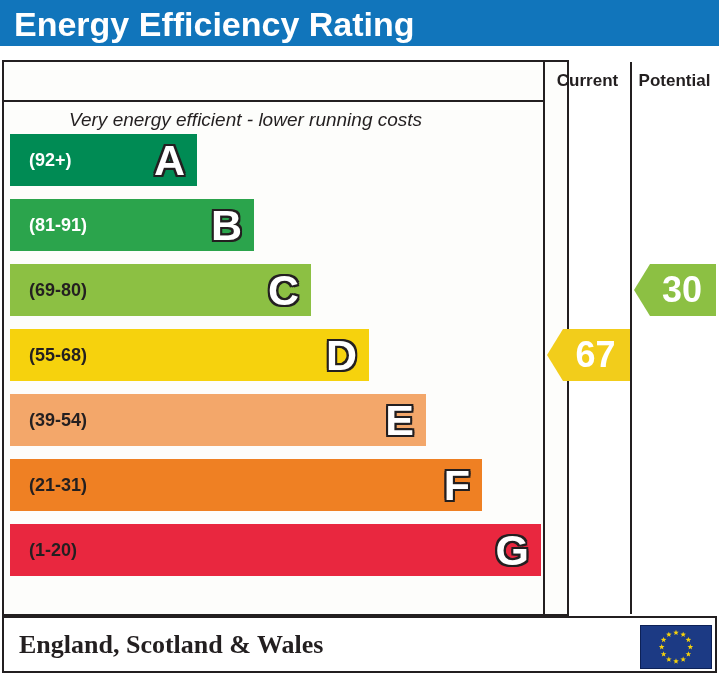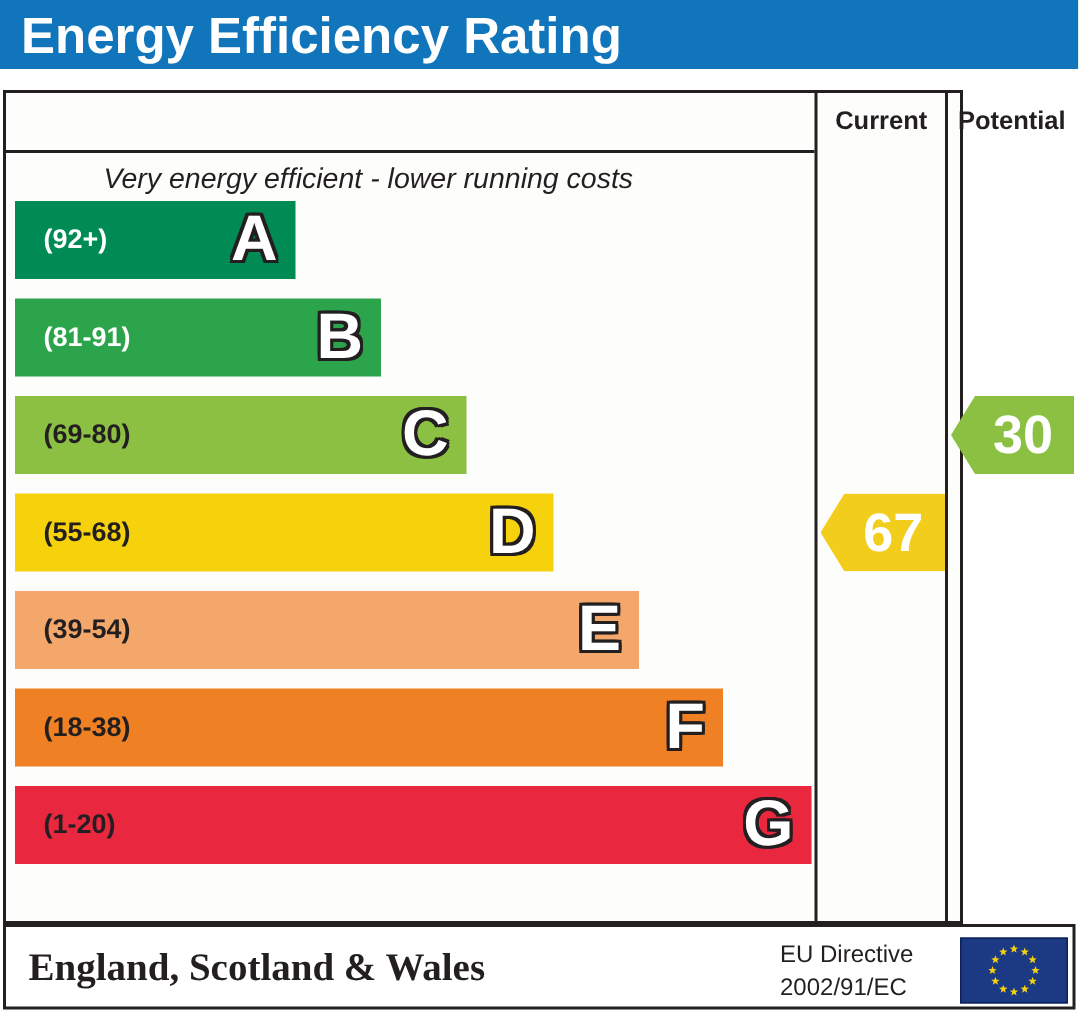--- a/index.html
+++ b/index.html
@@ -37,21 +37,21 @@
     color: #ffffff;
     letter-spacing: 0px;
     white-space: nowrap;
   }
 
   
   .chart-frame {
     position: absolute;
     left: 2px;
     top: 60px;
-    width: 640px;
+    width: 567px;
     height: 556px;
     border: 2px solid #231f20;
     box-sizing: border-box;
     background: #fdfdfb;
   }
 
   
   .col-sep {
     position: absolute;
     top: 0;
@@ -227,21 +227,21 @@
         </div>
         <div class="band" style="top: 267px; width: 359px; background: rgb(246, 210, 13);">
           <span class="band-range" style="color: rgb(35, 31, 32);">(55-68)</span>
           <span class="band-letter">D</span>
         </div>
         <div class="band" style="top: 332px; width: 416px; background: rgb(243, 167, 106);">
           <span class="band-range" style="color: rgb(35, 31, 32);">(39-54)</span>
           <span class="band-letter">E</span>
         </div>
         <div class="band" style="top: 397px; width: 472px; background: rgb(239, 128, 35);">
-          <span class="band-range" style="color: rgb(35, 31, 32);">(18-38)</span>
+          <span class="band-range" style="color: rgb(35, 31, 32);">(21-31)</span>
           <span class="band-letter">F</span>
         </div>
         <div class="band" style="top: 462px; width: 531px; background: rgb(233, 39, 63);">
           <span class="band-range" style="color: rgb(35, 31, 32);">(1-20)</span>
           <span class="band-letter">G</span>
         </div>
       </div>
 
     <div id="arrows-host">
         <div class="arrow" style="left: 543px; width: 83px; background: rgb(242, 205, 27); top: 267px;">
@@ -249,24 +249,20 @@
         </div>
         <div class="arrow" style="left: 630px; width: 82px; background: rgb(140, 192, 67); top: 202px;">
           <span>30</span>
         </div>
       </div>
 
   </div>
 
   <div class="footer-frame">
     <div class="footer-region">England, Scotland &amp; Wales</div>
-    <div class="footer-directive">
-      <div>EU Directive</div>
-      <div>2002/91/EC</div>
-    </div>
     <div class="eu-flag">
       <svg viewBox="0 0 72 44" xmlns="http://www.w3.org/2000/svg" aria-hidden="true">
         <rect width="72" height="44" fill="#1c3a84"></rect>
         <g id="stars" fill="#f5d20c">
             <path d="M36.00,3.90L36.77,5.95L38.95,6.04L37.24,7.40L37.82,9.51L36.00,8.30L34.18,9.51L34.76,7.40L33.05,6.04L35.23,5.95Z"></path>
             <path d="M43.50,5.91L44.27,7.96L46.45,8.05L44.74,9.41L45.32,11.52L43.50,10.31L41.68,11.52L42.26,9.41L40.55,8.05L42.73,7.96Z"></path>
             <path d="M48.99,11.40L49.76,13.45L51.94,13.54L50.23,14.90L50.81,17.01L48.99,15.80L47.17,17.01L47.75,14.90L46.04,13.54L48.23,13.45Z"></path>
             <path d="M51.00,18.90L51.77,20.95L53.95,21.04L52.24,22.40L52.82,24.51L51.00,23.30L49.18,24.51L49.76,22.40L48.05,21.04L50.23,20.95Z"></path>
             <path d="M48.99,26.40L49.76,28.45L51.94,28.54L50.23,29.90L50.81,32.01L48.99,30.80L47.17,32.01L47.75,29.90L46.04,28.54L48.23,28.45Z"></path>
             <path d="M43.50,31.89L44.27,33.94L46.45,34.03L44.74,35.39L45.32,37.50L43.50,36.29L41.68,37.50L42.26,35.39L40.55,34.03L42.73,33.94Z"></path>

